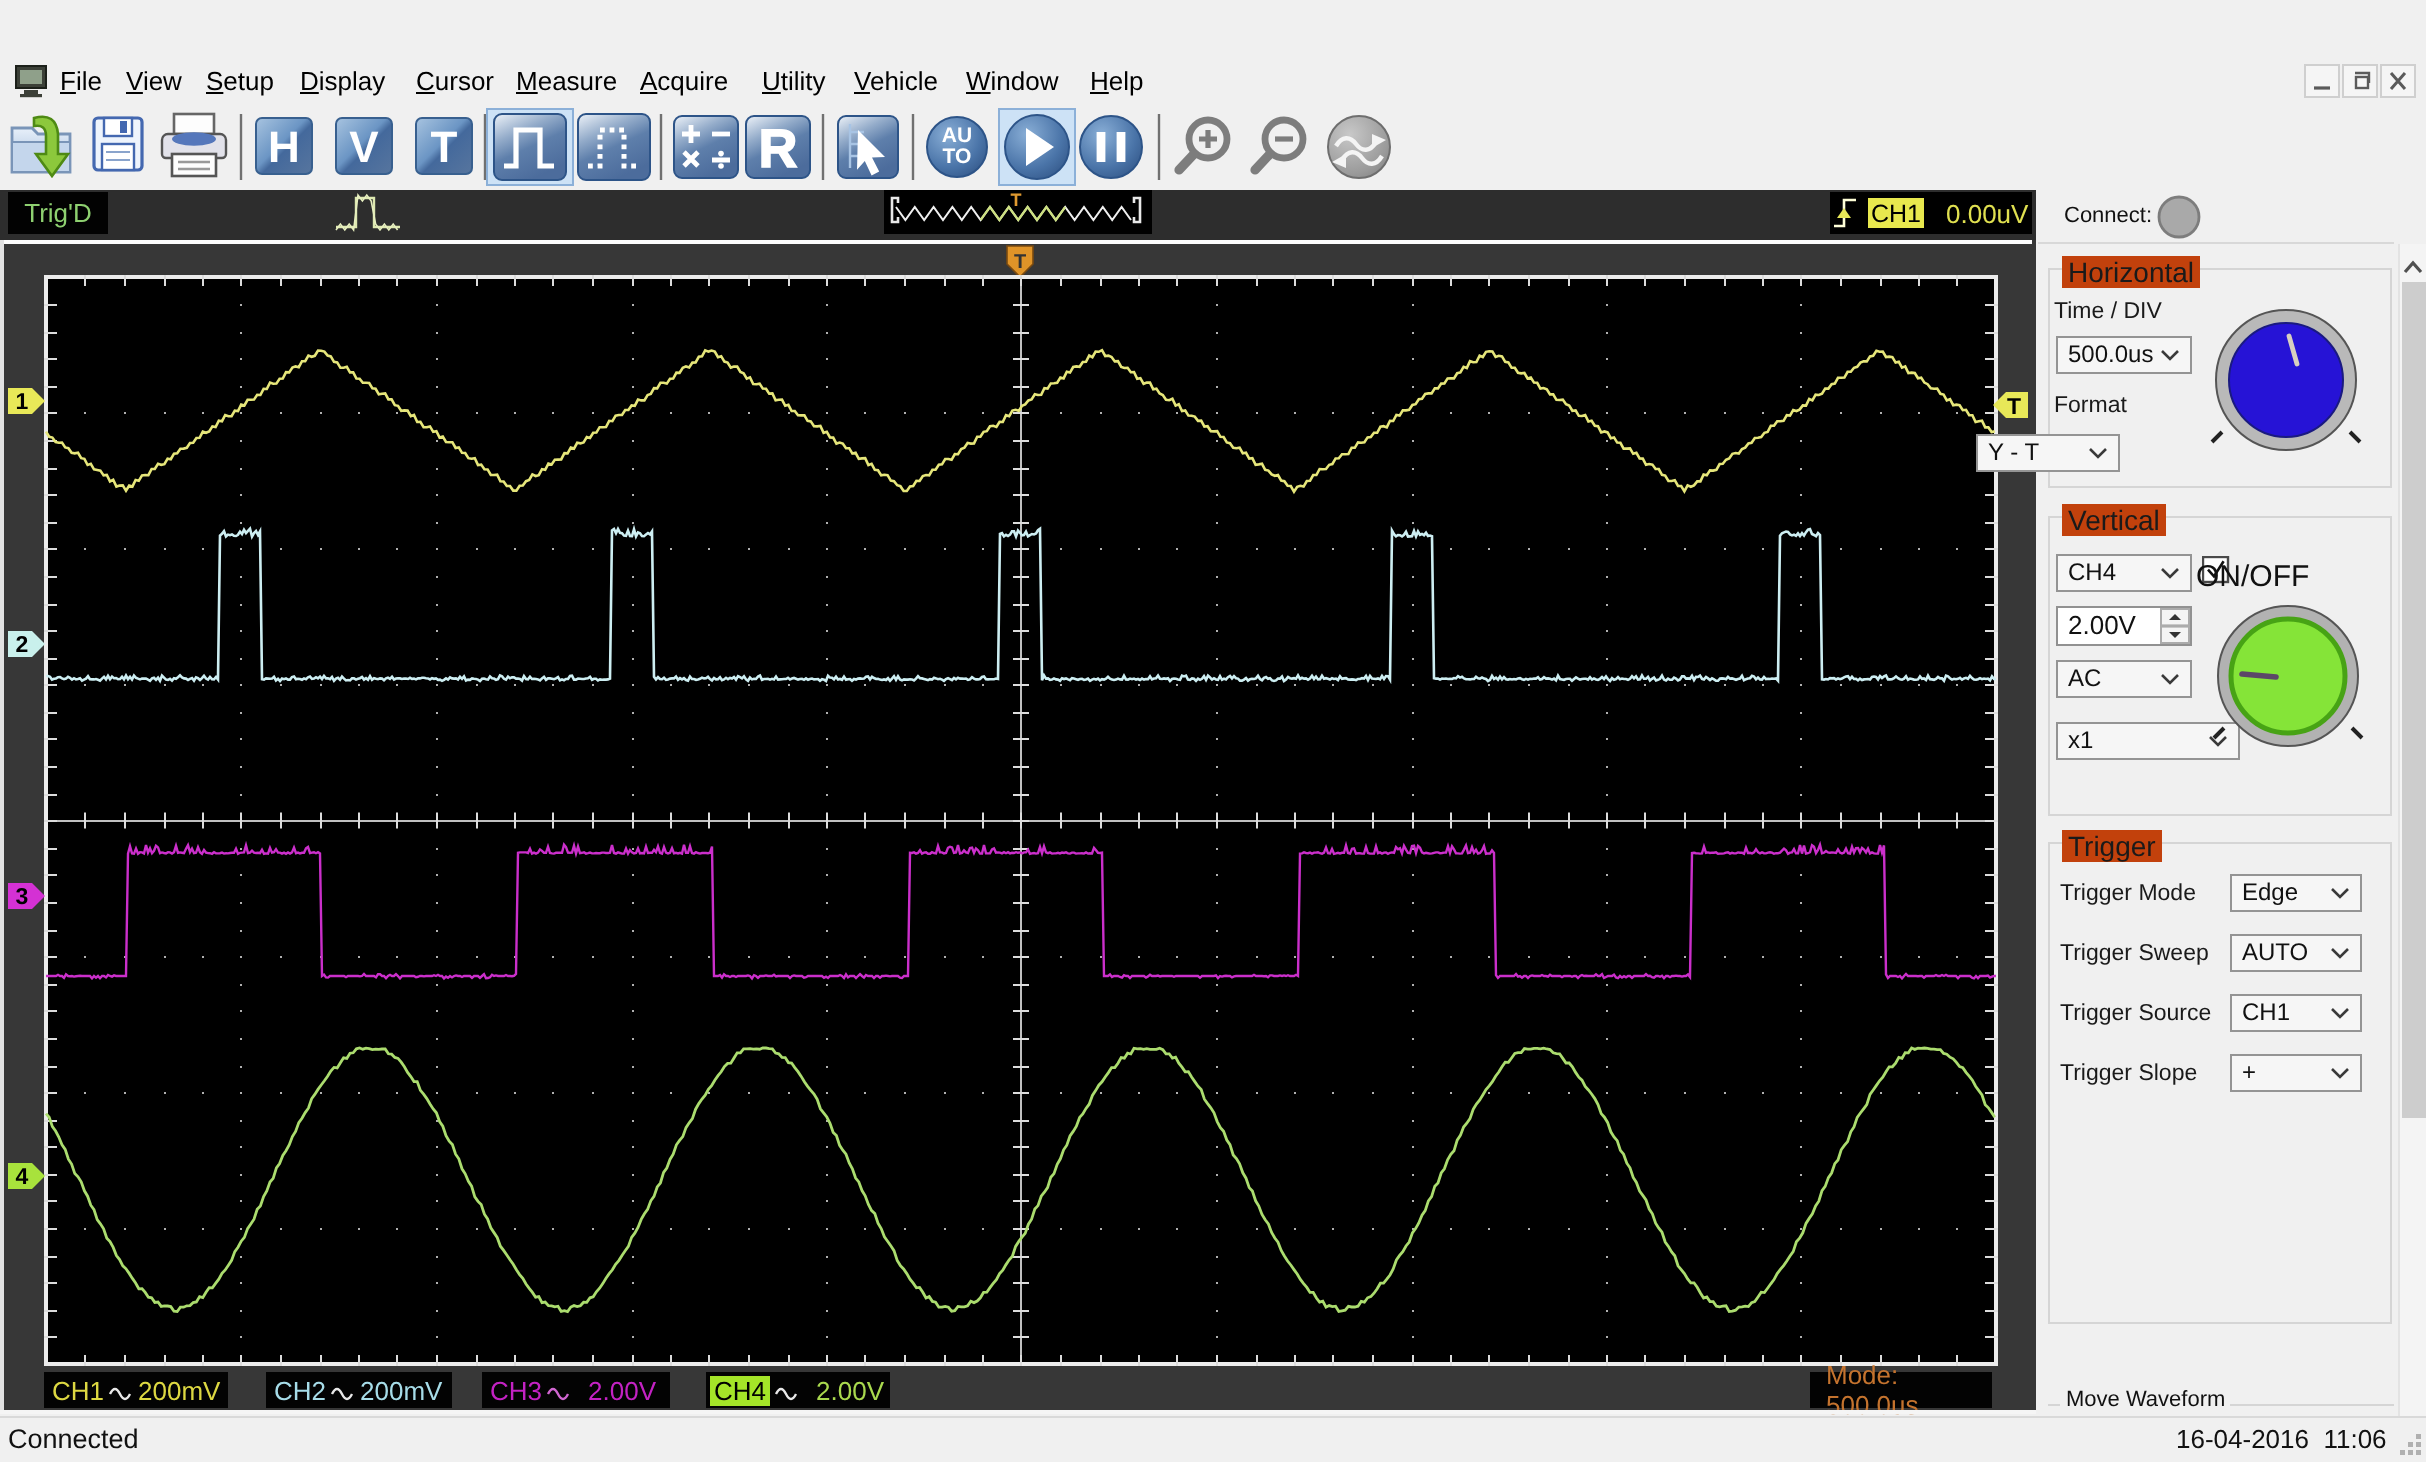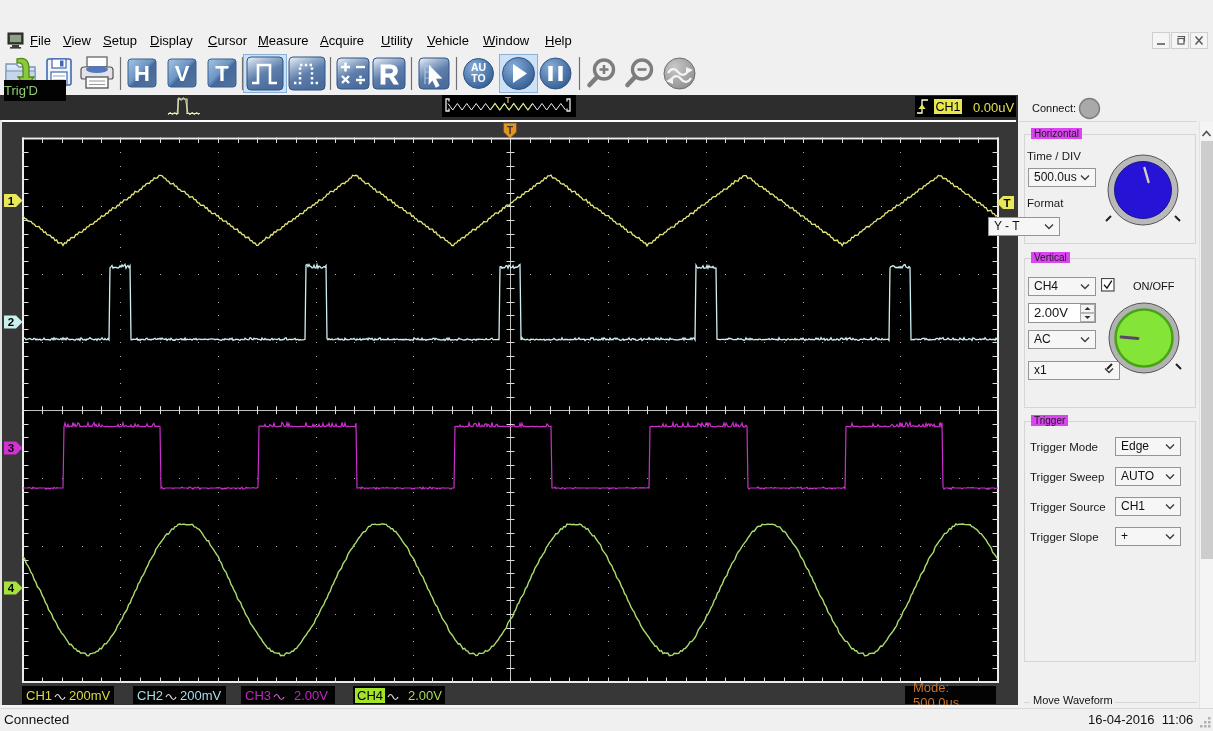--- a/index.html
+++ b/index.html
@@ -12,21 +12,21 @@
 .scopearea{position:absolute;left:0;top:95px;width:1018px;height:612px;background:#373737;border-left:2px solid #e2e2e2}
 .topbar{position:absolute;left:0;top:95px;width:1018px;height:25px;background:#2d2d2d}
 .blkbox{position:absolute;background:#020202;color:#8ed070;font-size:13px}
 .whiteline{position:absolute;left:2px;top:120px;width:1014px;height:2px;background:#fdfdfd}
 .panel{position:absolute;left:1018px;top:95px;width:195px;height:613px;background:#f0f0f0}
 .statusbar{position:absolute;left:0;top:708px;width:1213px;height:23px;background:#f0f0f0;border-top:1px solid #d9d9d9}
 .combo{position:absolute;background:#f6f6f6;border:1px solid #949494;font-size:12px;color:#111;line-height:17px;padding-left:5px}
 .combo svg{position:absolute;right:5px;top:6px}
 .glabel{position:absolute;font-size:11.5px;color:#1a1a1a}
 .group{position:absolute;border:1px solid #d5d5d5}
-.legend{position:absolute;background:#d946ef;font-size:10px;color:#1a1a1a;padding:0 3px}
+.legend{position:absolute;background:#c2410c;font-size:14px;color:#1a1a1a;padding:0 3px}
 .chbox{position:absolute;top:686px;height:18px;background:#030303;font-size:13px;display:flex;align-items:center}
 </style></head>
 <body>
 <div id="root">
 
 <div class="menubar">
       <svg class="abs" style="left:7px;top:3px" width="17" height="17" viewBox="0 0 17 17">
         <rect x="1" y="1" width="15" height="11" fill="#3c4038" stroke="#1c201a"></rect>
         <rect x="3" y="3" width="11" height="7" fill="#8fa08a"></rect>
         <rect x="5" y="13" width="7" height="2" fill="#3c4038"></rect>
@@ -153,21 +153,21 @@
         <circle cx="679.5" cy="21.5" r="15.5" fill="url(#gg1)" stroke="#6e6e6e" stroke-width="1"></circle>
         <g stroke="#f4f4f4" stroke-width="2.2" fill="none">
 <path d="M668 21 c3 -5 7 -5 10 -1 c3 4 7 4 10 -1"></path>
 <path d="M691 26 c-3 5 -7 5 -10 1 c-3 -4 -7 -4 -10 1"></path>
 </g>
 <path d="M686 15 l7 3 -7 4 z" fill="#f4f4f4"></path>
 <path d="M673 32 l-7 -3 7 -4 z" fill="#f4f4f4"></path>
       </svg></div>
 <div class="scopearea"></div>
     <div class="topbar"></div>
-    <div class="blkbox" style="left:4px;top:80px;width:62px;height:21px;text-align:left;line-height:21px">Trig'D</div>
+    <div class="blkbox" style="left:4px;top:96px;width:50px;height:21px;text-align:center;line-height:21px">Trig'D</div>
     <svg class="abs" style="left:0;top:95px" width="210" height="25" viewBox="0 0 210 25">
       <polyline points="168.0,18.5 178.0,18.5 178.0,4.0 187.0,4.0 187.0,18.5 200.0,18.5" fill="none" stroke="#dde8b0" stroke-width="1.2"></polyline>
       <polyline points="168.0,20.0 170.2,17.0 172.4,20.0 174.6,17.0 176.8,20.0 179.0,2.5 181.2,5.5 183.4,2.5 185.6,5.5 187.8,17.0 190.0,20.0 192.2,17.0 194.4,20.0 196.6,17.0 198.8,20.0" fill="none" stroke="#e8f0c0" stroke-width="0.8"></polyline>
     </svg>
     <div class="abs" style="left:442px;top:95px;width:134px;height:22px;background:#000"></div>
     <svg class="abs" style="left:442px;top:95px" width="134" height="22" viewBox="442 95 134 22">
 <path d="M449 100v-2.5h-3v12h3v-2.5" transform="translate(0,1.5)" fill="none" stroke="#e8e8e8" stroke-width="1.3"></path>
 <path d="M567 100v-2.5h3v12h-3v-2.5" transform="translate(0,1.5)" fill="none" stroke="#e8e8e8" stroke-width="1.3"></path>
 <polyline points="448.0,103.5 452.7,110.0 457.4,103.5 462.1,110.0 466.8,103.5 471.5,110.0 476.2,103.5 480.9,110.0 485.6,103.5 490.3,110.0 495.0,103.5 499.7,110.0 504.4,103.5 509.1,110.0 513.8,103.5 518.5,110.0 523.2,103.5 527.9,110.0 532.6,103.5 537.3,110.0 542.0,103.5 546.7,110.0 551.4,103.5 556.1,110.0 560.8,103.5 565.5,110.0" fill="none" stroke="#f0f0f0" stroke-width="1"></polyline>
 <polyline points="490.3,110.0 495.0,103.5 499.7,110.0 504.4,103.5 509.1,110.0 513.8,103.5 518.5,110.0 523.2,103.5 527.9,110.0 532.6,103.5" fill="none" stroke="#cde080" stroke-width="1.1"></polyline>
@@ -265,21 +265,21 @@
 </svg>
     <div class="group" style="left:1024px;top:258px;width:172px;height:150px"></div>
     <div class="legend" style="left:1031px;top:252px">Vertical</div>
     <div class="combo" style="left:1028px;top:277px;width:68px;height:19px">CH4<svg width="10" height="6" viewBox="0 0 10 6">
         <path d="M1 0.5 L5 4.5 L9 0.5" fill="none" stroke="#3a3a3a" stroke-width="1.3"></path>
       </svg></div>
     <svg class="abs" style="left:1101px;top:278px" width="14" height="14">
       <rect x="0.5" y="0.5" width="12.5" height="12.5" fill="#fff" stroke="#4a4a4a" stroke-width="1.2"></rect>
       <path d="M3 6.8l3 3.4 4.8-7.6" fill="none" stroke="#111" stroke-width="1.3"></path>
     </svg>
-    <div class="abs" style="left:1133px;top:280px;font-size:11px;color:#111">ON/OFF</div>
+    <div class="abs" style="left:1098px;top:280px;font-size:15px;color:#111">ON/OFF</div>
     <div class="abs" style="left:1028px;top:303px;width:68px;height:20px;background:#fff;border:1px solid #919191;font-size:13px;color:#111;line-height:18px;padding-left:5px">2.00V</div>
 <svg class="abs" style="left:1080px;top:304px" width="15" height="18" viewBox="0 0 15 18">
 <rect x="0.5" y="0.5" width="14" height="8.2" fill="#f4f4f4" stroke="#ababab" stroke-width="1"></rect>
 <rect x="0.5" y="9.3" width="14" height="8.2" fill="#f4f4f4" stroke="#ababab" stroke-width="1"></rect>
 <path d="M7.5 3l3 3h-6z" fill="#333"></path>
       <path d="M7.5 15l-3-3h6z" fill="#333"></path>
 </svg>
     <div class="combo" style="left:1028px;top:330px;width:68px;height:19px">AC<svg width="10" height="6" viewBox="0 0 10 6">
         <path d="M1 0.5 L5 4.5 L9 0.5" fill="none" stroke="#3a3a3a" stroke-width="1.3"></path>
       </svg></div>

